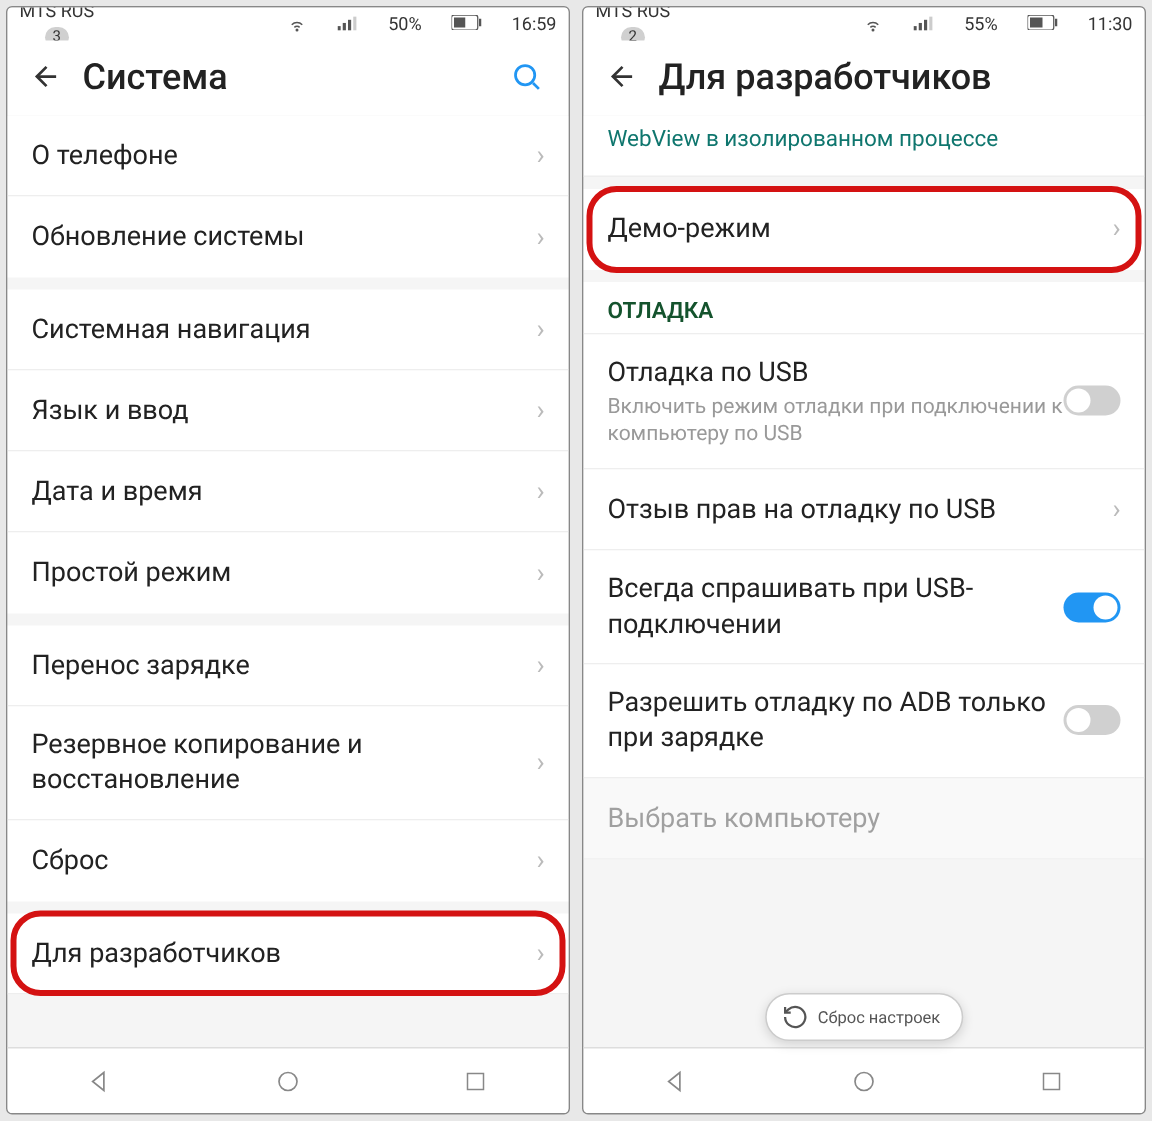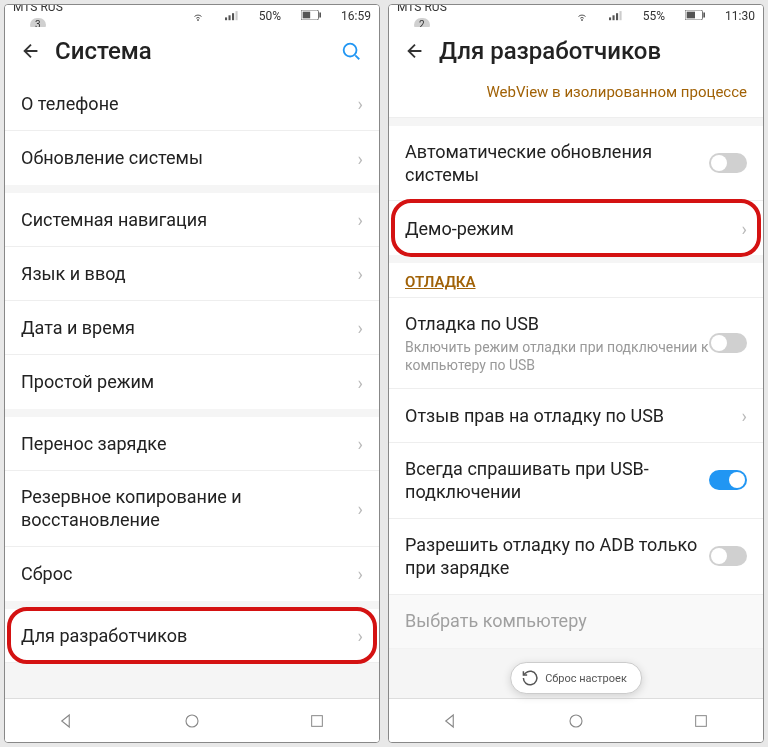--- a/index.html
+++ b/index.html
@@ -109,24 +109,23 @@
     border-radius: 50%;
     position: absolute;
     top: 2px;
   }
   .toggle.off .knob { left: 2px; }
   .toggle.on .knob { right: 2px; }
   .section-header {
     padding: 10px 16px 6px 16px;
     font-size: 15px;
     font-weight: 600;
-    color: #a16207;
+    color: #14532d;
     background: #fff;
     border-bottom: 1px solid #eee;
-    text-decoration: underline;
   }
   .highlight {
     position: absolute;
     border: 4px solid #d41212;
     border-radius: 20px;
     pointer-events: none;
     z-index: 10;
   }
   .navbar {
     height: 44px;
@@ -140,21 +139,21 @@
     width: 40px; height: 40px;
     display: flex; align-items: center; justify-content: center;
     color: #888;
   }
   .partial-top {
     background: #fff;
     padding: 4px 16px 14px 16px;
     border-bottom: 1px solid #eee;
     margin-bottom: 8px;
   }
-  .partial-top .row-sub { color: #a16207; font-size: 15px; text-align: right; }
+  .partial-top .row-sub { color: #0f766e; font-size: 15px; }
   .tooltip {
     position: absolute;
     bottom: 48px;
     left: 50%;
     transform: translateX(-50%);
     background: #fff;
     border: 1px solid #ccc;
     border-radius: 16px;
     padding: 6px 14px 6px 10px;
     font-size: 11px;
@@ -346,28 +345,20 @@
         </svg>
     </div>
     <div class="header-title">Для разработчиков</div>
   </div>
 
   <div class="content">
     <div class="partial-top">
       <div class="row-sub">WebView в изолированном процессе</div>
     </div>
 
-    <div class="row">
-      <div class="row-text">
-          <div class="row-title">Автоматические обновления системы</div>
-        </div>
-      <div class="toggle off">
-          <div class="knob"></div>
-        </div>
-    </div>
 
     <div class="row group-end" style="position:relative;justify-content:center;">
       <div class="row-text">
           <div class="row-title">Демо-режим</div>
         </div>
       <span class="chevron">›</span>
       <div class="highlight" style="left:2px;right:2px;top:-2px;bottom:-2px;"></div>
     </div>
 
     <div class="section-header">ОТЛАДКА</div>

